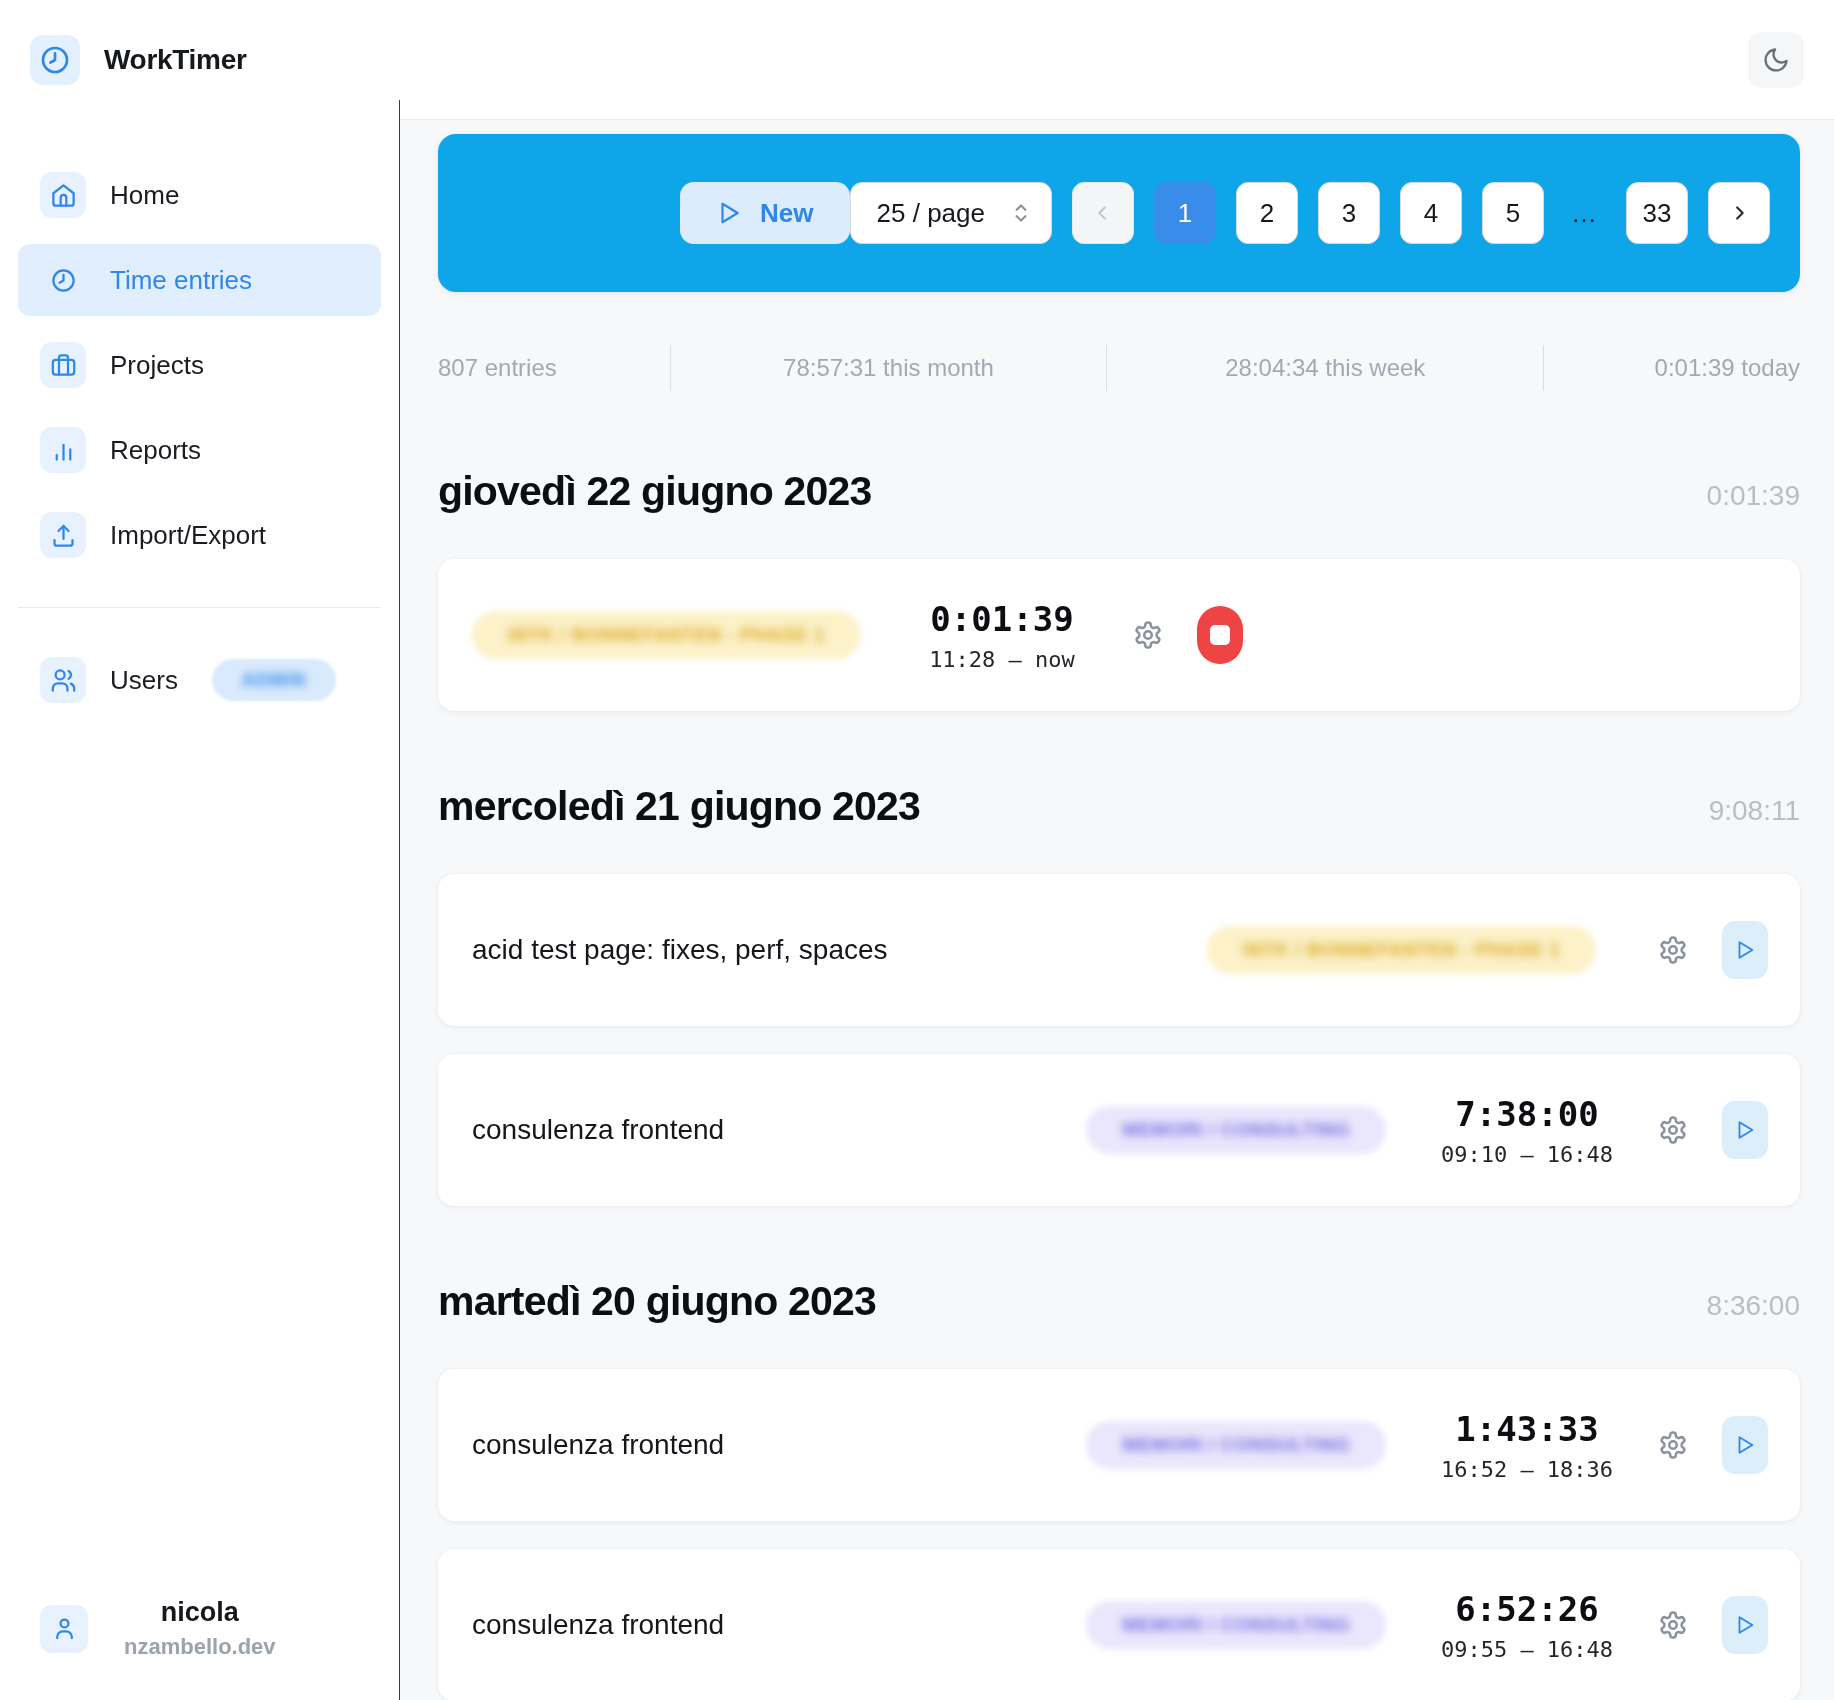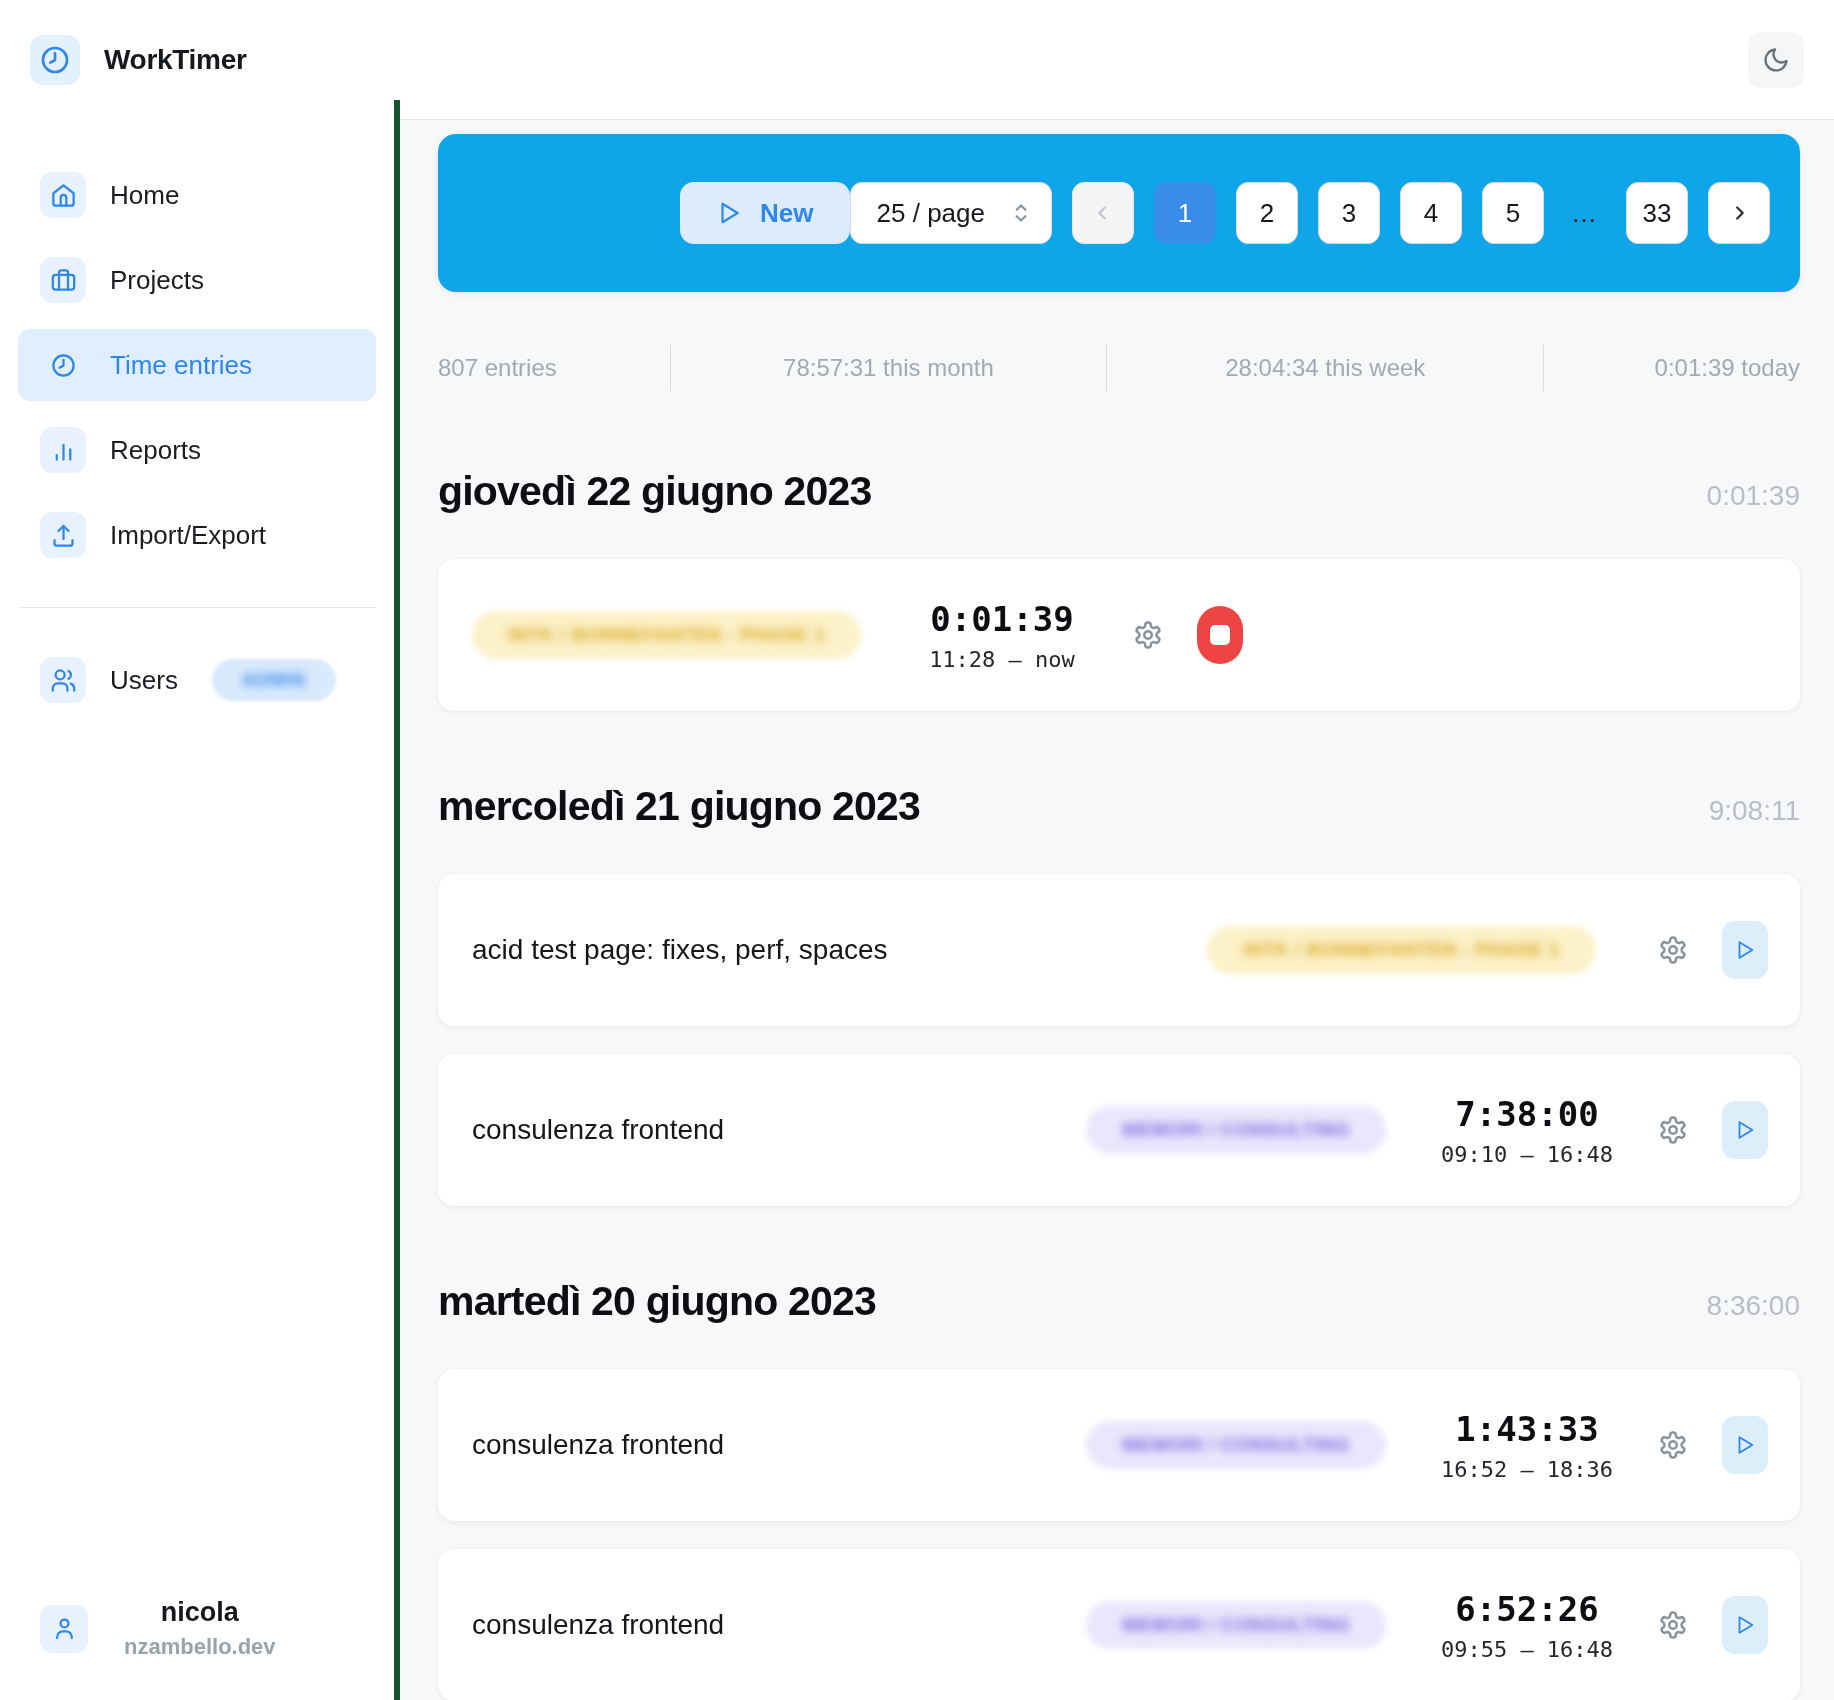--- a/index.html
+++ b/index.html
@@ -26,21 +26,21 @@
   }
   .app-title { font-size:28px; font-weight:700; margin-left:24px; letter-spacing:-0.3px; }
   .theme-btn {
     margin-left:auto; width:56px; height:56px; border-radius:13px;
     background:#f5f6f8; border:none; display:flex; align-items:center; justify-content:center; cursor:pointer;
   }
 
   
   .sidebar {
     position:absolute; top:100px; left:0; width:400px; height:1600px;
-    background:#ffffff; border-right:6px solid #14532d;
+    background:#ffffff; border-right:1px solid #14532d;
     padding-top:59px;
   }
   .nav-item {
     height:72px; margin:0 18px 13px 18px; border-radius:12px;
     display:flex; align-items:center; padding-left:22px; cursor:pointer;
   }
   .nav-icon-box {
     width:46px; height:46px; border-radius:12px; background:#e7f2fe;
     display:flex; align-items:center; justify-content:center; flex:none;
   }
@@ -170,38 +170,38 @@
   <div class="nav-item">
     <span class="nav-icon-box">
       <svg class="icon" width="27" height="27" viewBox="0 0 24 24">
           <path d="M3 10l9-7 9 7v9a2 2 0 0 1-2 2H5a2 2 0 0 1-2-2z"></path>
           <path d="M9.5 21v-7a2.5 2.5 0 0 1 5 0v7"></path>
         </svg>
     </span>
     <span class="nav-label">Home</span>
   </div>
 
+  <div class="nav-item active">
+    <span class="nav-icon-box">
+      <svg class="icon" width="27" height="27" viewBox="0 0 24 24">
+          <circle cx="12" cy="12" r="9"></circle>
+          <polyline points="12 7 12 12 8.5 14"></polyline>
+        </svg>
+    </span>
+    <span class="nav-label">Time entries</span>
+  </div>
+
   <div class="nav-item">
     <span class="nav-icon-box">
       <svg class="icon" width="27" height="27" viewBox="0 0 24 24">
           <rect x="2.5" y="7" width="19" height="13" rx="2.5"></rect>
           <path d="M16 20V5a2 2 0 0 0-2-2h-4a2 2 0 0 0-2 2v15"></path>
         </svg>
     </span>
     <span class="nav-label">Projects</span>
-  </div>
-
-  <div class="nav-item active">
-    <span class="nav-icon-box">
-      <svg class="icon" width="27" height="27" viewBox="0 0 24 24">
-          <circle cx="12" cy="12" r="9"></circle>
-          <polyline points="12 7 12 12 8.5 14"></polyline>
-        </svg>
-    </span>
-    <span class="nav-label">Time entries</span>
   </div>
 
   <div class="nav-item">
     <span class="nav-icon-box">
       <svg class="icon" width="27" height="27" viewBox="0 0 24 24">
           <line x1="6" y1="20" x2="6" y2="16"></line>
           <line x1="12" y1="20" x2="12" y2="7"></line>
           <line x1="18" y1="20" x2="18" y2="11"></line>
         </svg>
     </span>

